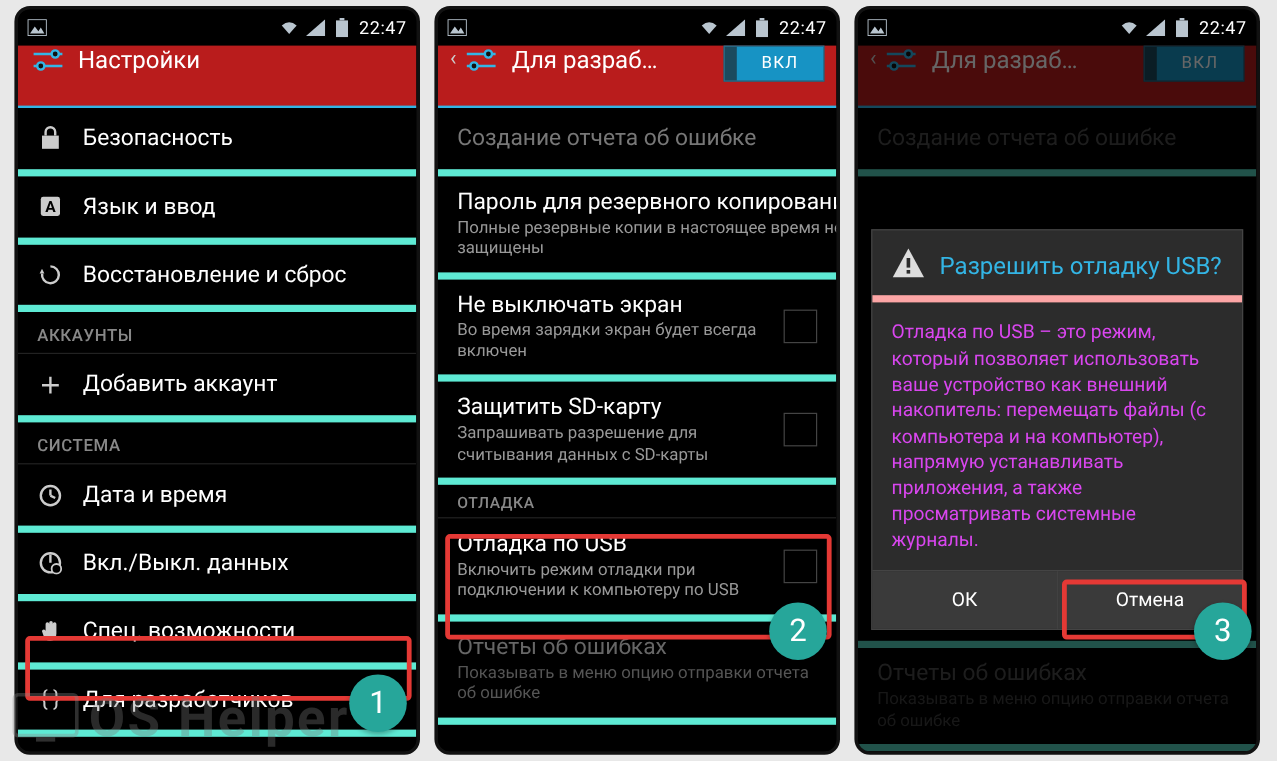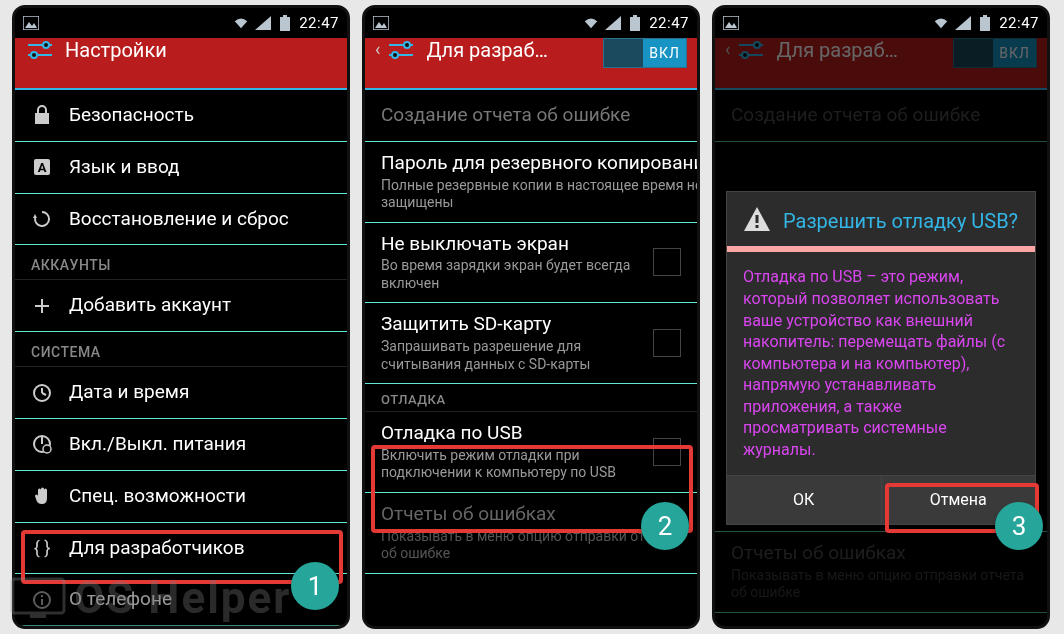--- a/index.html
+++ b/index.html
@@ -59,32 +59,32 @@
   .header-title { color: #fff; font-size: 20px; font-weight: 400; flex: 1; white-space: nowrap; overflow: hidden; text-overflow: ellipsis; }
   .back-chevron { color: #ccc; font-size: 18px; margin-right: -4px; }
   .toggle {
     width: 84px; height: 30px;
     background: #1b4a5e;
     border: 1px solid #2a6f8b;
     display: flex; align-items: center; justify-content: flex-end;
     position: relative;
   }
   .toggle-handle {
-    width: 43px; height: 28px;
+    width: 72px; height: 28px;
     background: #1793c4;
     color: #fff;
     font-size: 14px;
     display: flex; align-items: center; justify-content: center;
     letter-spacing: 1px;
   }
   .content { flex: 1; overflow: hidden; background: #000; }
   .content.dimmed { opacity: 0.35; }
   .list-item {
     padding: 14px 16px;
-    border-bottom: 1px solid #5eead4;
+    border-bottom: 6px solid #5eead4;
     display: flex;
     align-items: center;
     gap: 16px;
     min-height: 50px;
   }
   .list-item.two-line { align-items: flex-start; padding: 10px 16px 10px 16px; }
   .item-icon { width: 22px; height: 22px; flex-shrink: 0; display: inline-flex; align-items: center; justify-content: center; color:#ccc; }
   .item-text { flex: 1; }
   .item-title { color: #fff; font-size: 19px; font-weight: 400; line-height: 1.2; white-space: nowrap; overflow: hidden; text-overflow: ellipsis; }
   .item-sub { color: #999; font-size: 14px; line-height: 1.25; margin-top: 2px; }
@@ -275,21 +275,21 @@
     </div>
     <div class="list-item">
       <span class="item-icon">
           <svg width="20" height="20" viewBox="0 0 20 20">
             <circle cx="10" cy="10" r="8" fill="none" stroke="#ccc" stroke-width="2"></circle>
             <line x1="10" y1="3" x2="10" y2="10" stroke="#ccc" stroke-width="2"></line>
             <circle cx="15" cy="15" r="4" fill="#000" stroke="#ccc" stroke-width="1.5"></circle>
           </svg>
         </span>
       <div class="item-text">
-          <div class="item-title">Вкл./Выкл. питания</div>
+          <div class="item-title">Вкл./Выкл. данных</div>
         </div>
     </div>
     <div class="list-item">
       <span class="item-icon">
           <svg width="20" height="20" viewBox="0 0 20 20">
             <path d="M6 10 V4 a1.5 1.5 0 0 1 3 0 V3 a1.5 1.5 0 0 1 3 0 V4 a1.5 1.5 0 0 1 3 0 V12 q0 6 -5 6 q-5 0 -6 -5 l-1 -3 a1.5 1.5 0 0 1 3 0" fill="#ccc"></path>
           </svg>
         </span>
       <div class="item-text">
           <div class="item-title">Спец. возможности</div>

